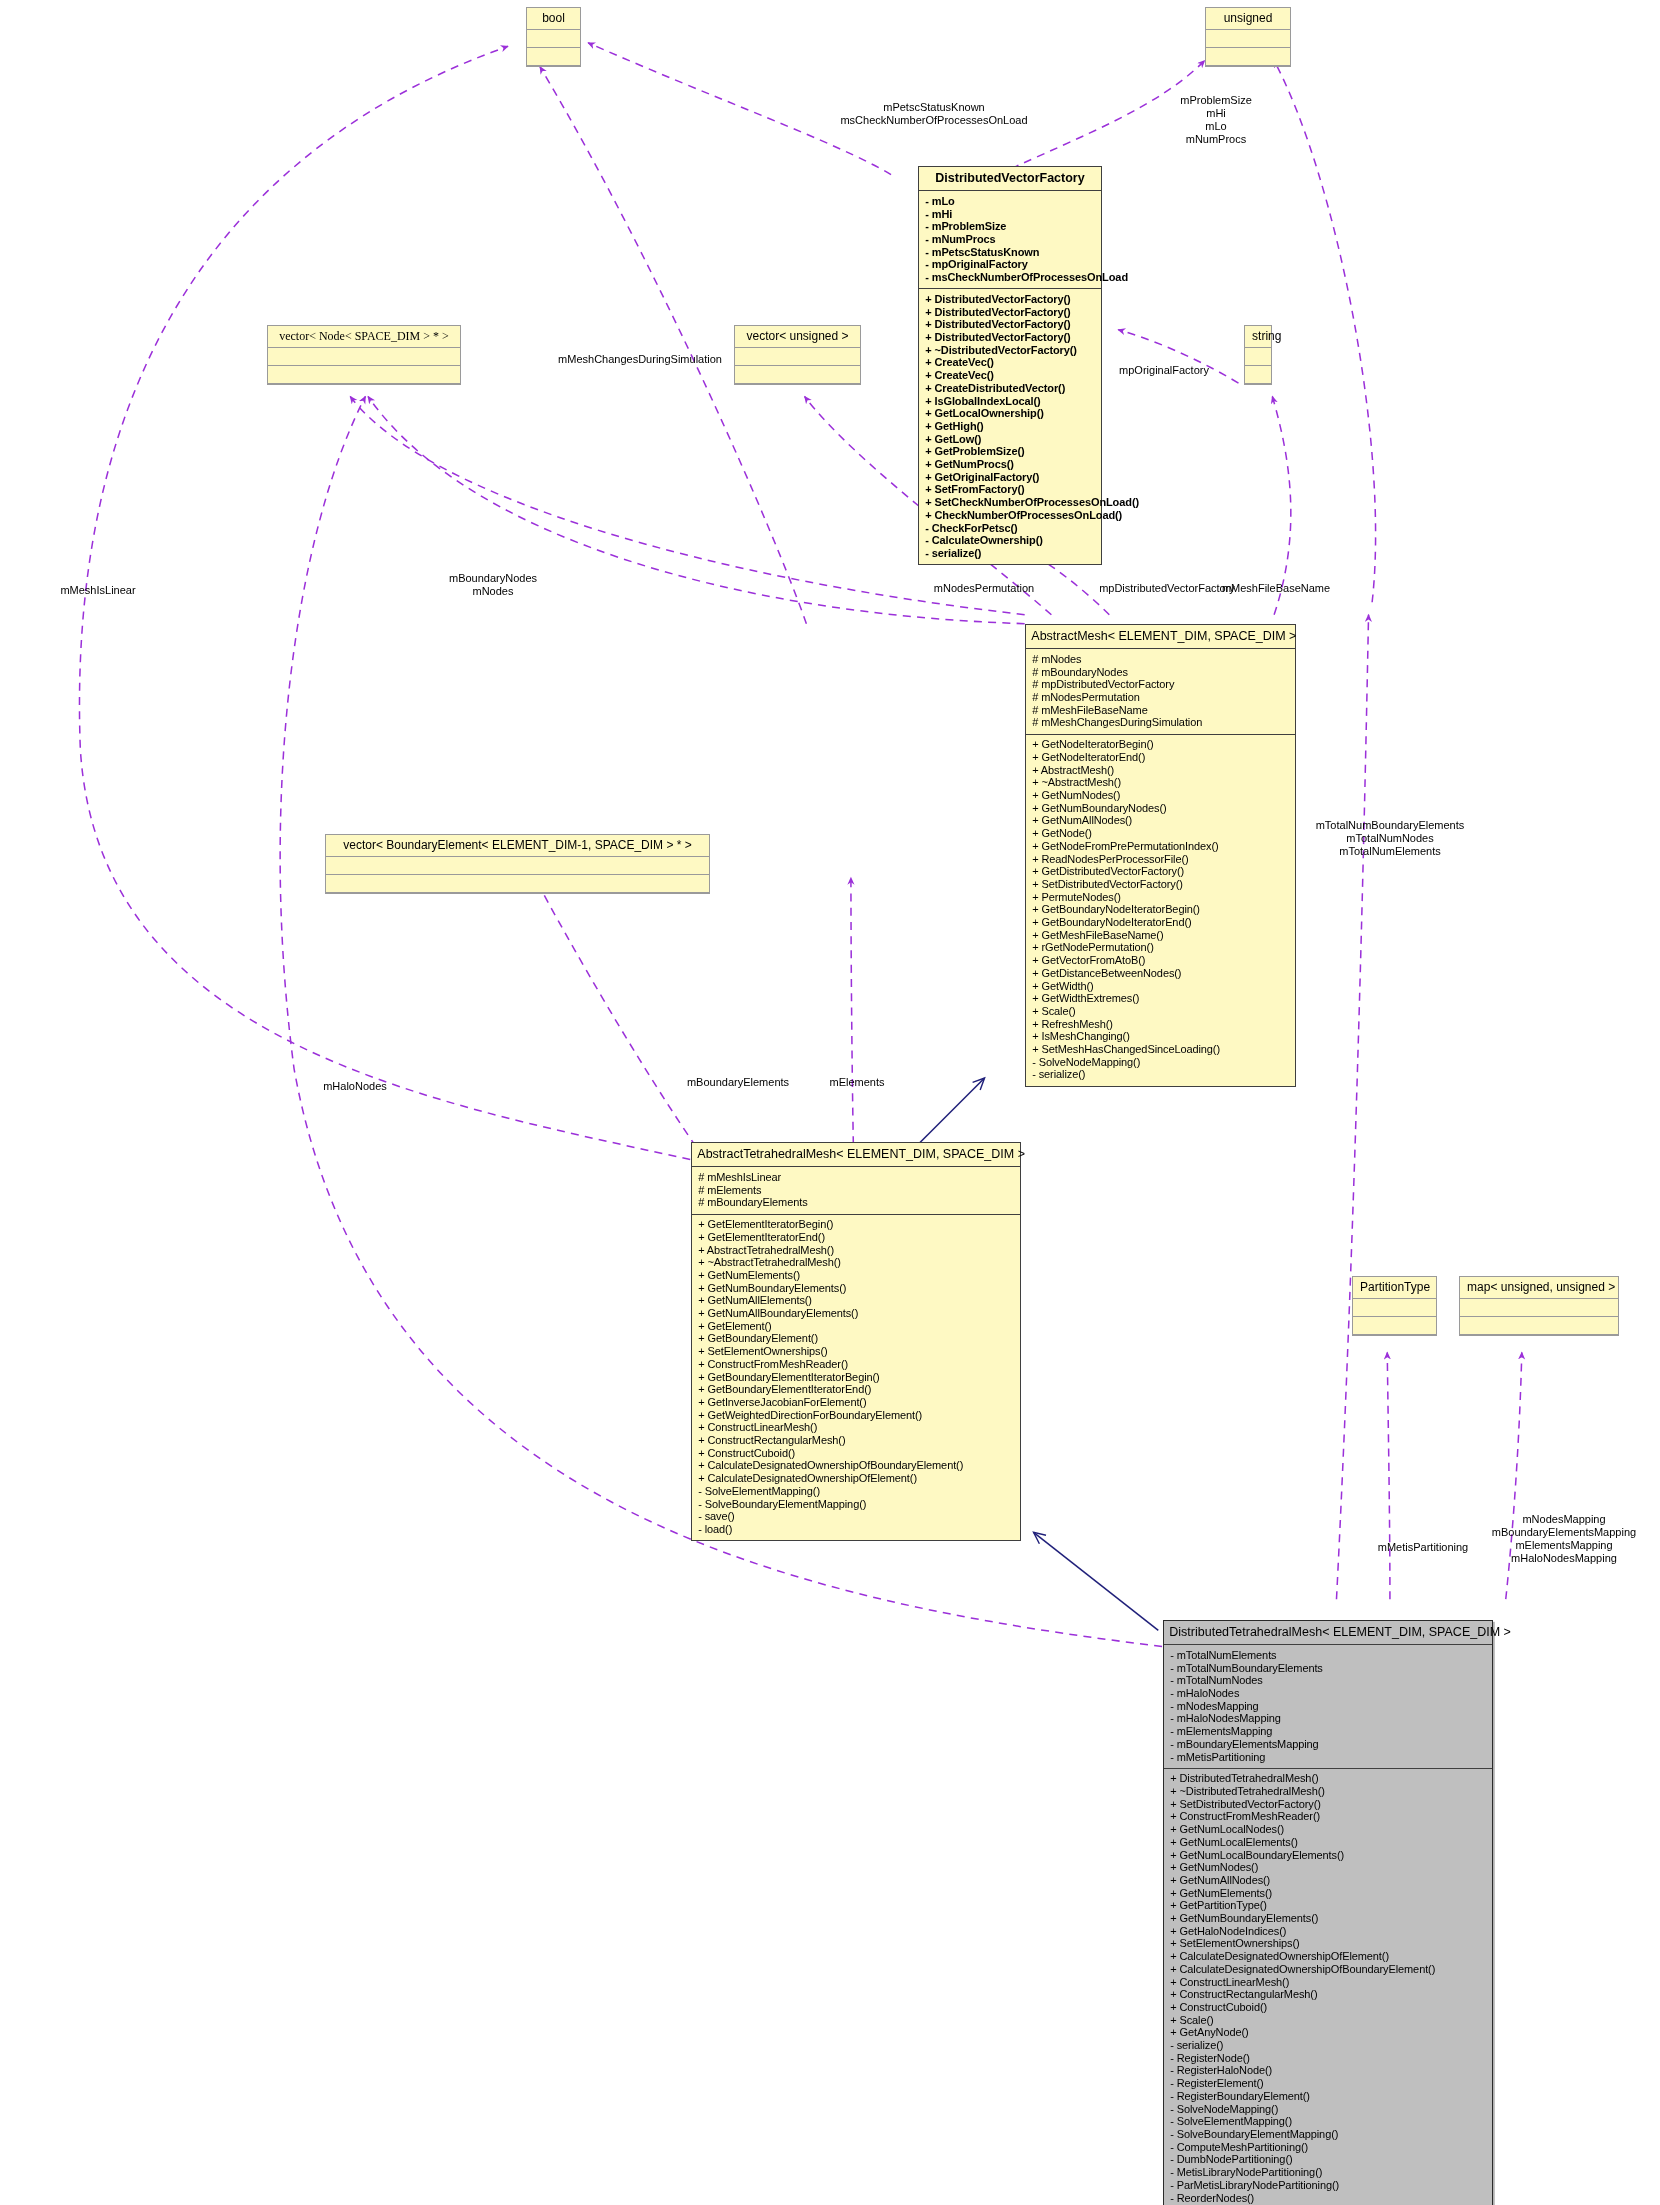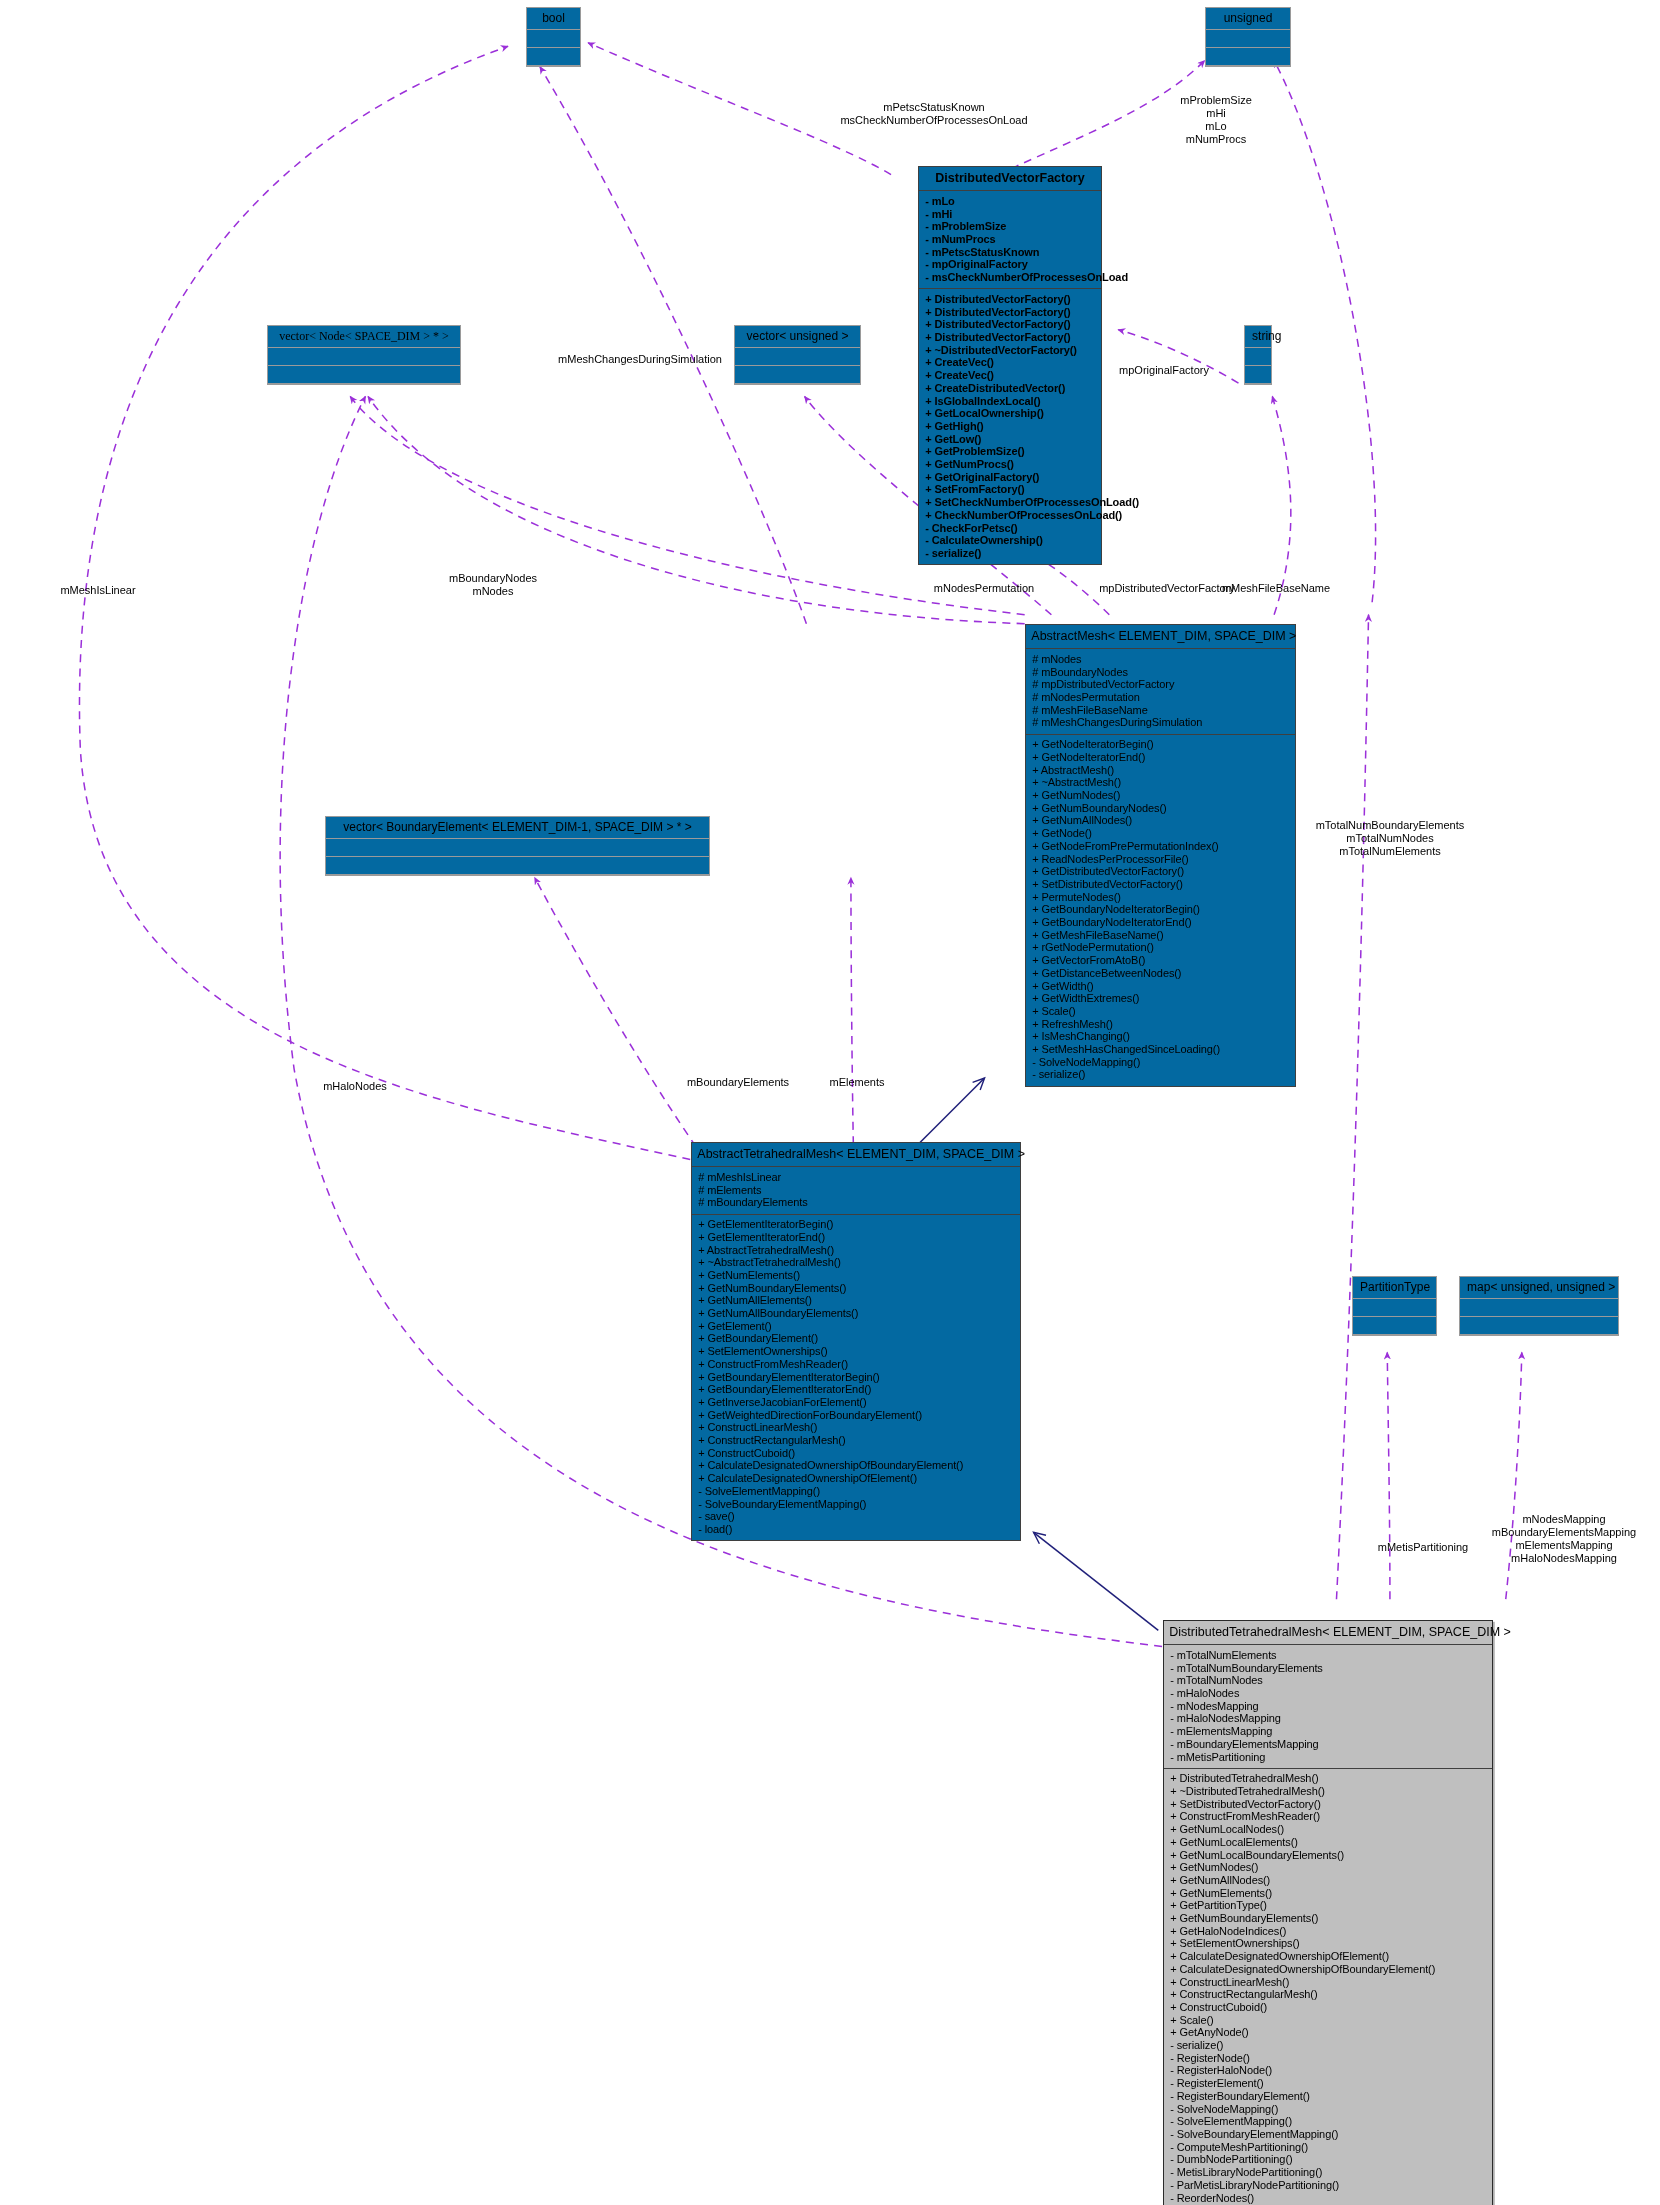--- a/index.html
+++ b/index.html
@@ -24,21 +24,21 @@
     top: 0;
     width: 1660px;
     height: 2205px;
     pointer-events: none;
   }
 
   
   .uml {
     position: absolute;
     box-sizing: border-box;
-    background: #0369a1;
+    background: #fef9c3;
     border: 0.9px solid #3f3f3f;
     font-size: 11.6px;
     line-height: 1.08;
     color: #000000;
   }
   .uml.hl {
     background: #bfbfbf;
     border: 0.9px solid #2b2b2b;
     box-shadow: 1.8px 1.8px 0 rgba(0,0,0,0.30);
   }
@@ -169,21 +169,21 @@
     <div class="sec empty"></div>
     <div class="sec empty"></div>
   </div>
 
   <div class="uml small" style="left:1244px; top:325px; width:28px;">
     <div class="title">string</div>
     <div class="sec empty"></div>
     <div class="sec empty"></div>
   </div>
 
-  <div class="uml small" style="left:325px; top:816px; width:385px;">
+  <div class="uml small" style="left:325px; top:834px; width:385px;">
     <div class="title">vector&lt; BoundaryElement&lt; ELEMENT_DIM-1, SPACE_DIM &gt; * &gt;</div>
     <div class="sec empty"></div>
     <div class="sec empty"></div>
   </div>
 
 
   <div class="uml small" style="left:1352px; top:1276px; width:85px;">
     <div class="title">PartitionType</div>
     <div class="sec empty"></div>
     <div class="sec empty"></div>

